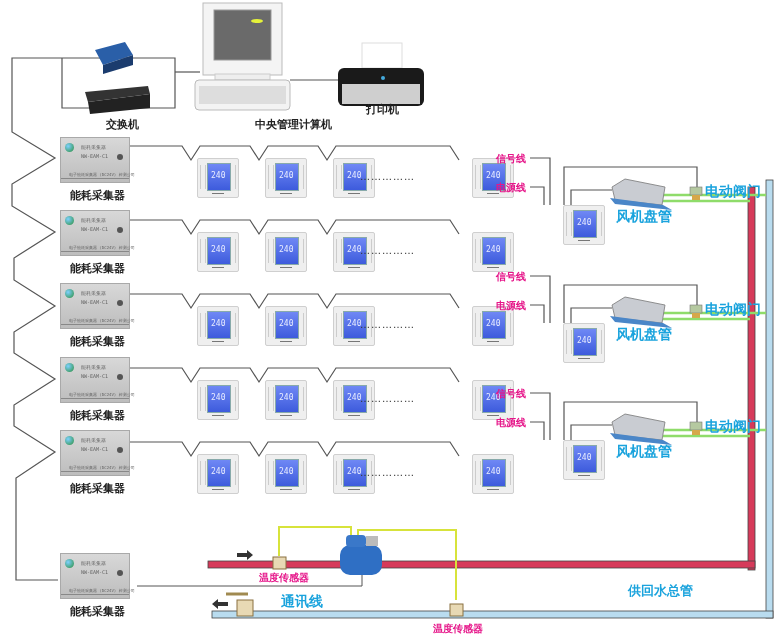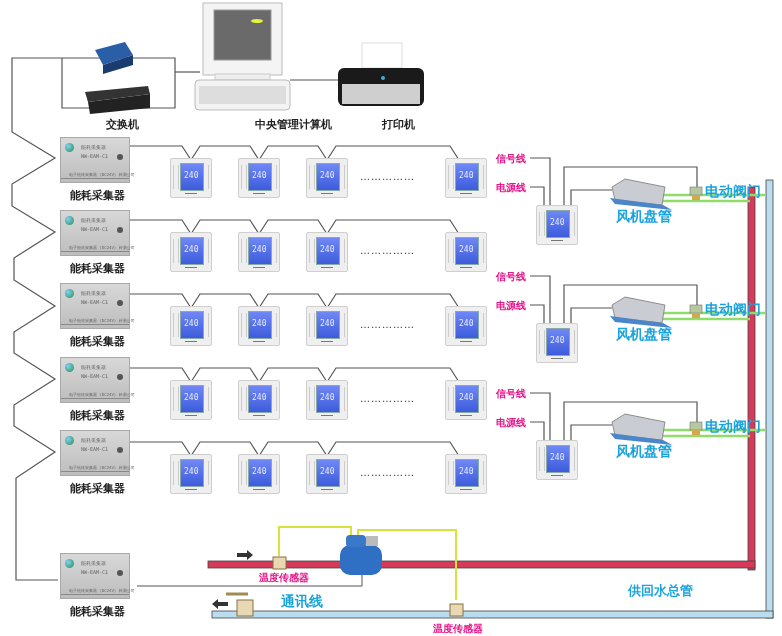--- a/index.html
+++ b/index.html
@@ -14,21 +14,21 @@
     background:linear-gradient(#d8d8d8,#bdbdbd); border:1px solid #a9a9a9; box-sizing:border-box; }
   .collector .logo { position:absolute; left:4px; top:5px; width:9px; height:9px; border-radius:50%;
     background:radial-gradient(circle at 35% 35%,#7fd0ff,#2a8f3a); }
   .collector .t1, .collector .t2, .collector .t3 { position:absolute; font-size:5px; color:#666; white-space:nowrap; font-family:"DejaVu Sans Mono", monospace; }
   .collector .t1 { left:20px; top:6px; }
   .collector .t2 { left:20px; top:15px; }
   .collector .t3 { left:8px; top:34px; font-size:4px; }
   .collector .knob { position:absolute; right:6px; top:16px; width:6px; height:6px; border-radius:50%; background:#555; }
   .collector .strip { position:absolute; left:0; right:0; bottom:3px; height:1px; background:#888; }
   .thermo { position:absolute; width:42px; height:40px; background:#efefef; border:1px solid #cfcfcf;
-    border-radius:2px; box-sizing:border-box; }
+    border-radius:2px; box-sizing:border-box;margin-left:27px; }
   .thermo .screen { position:absolute; left:9px; top:4px; width:22px; height:26px;
     background:linear-gradient(#6f88f5,#3d5bdc); border:1px solid #8aa; }
   .thermo .digits { position:absolute; left:3px; top:7px; font-size:8px; color:#e8ecff; font-family:"DejaVu Sans Mono", monospace; }
   .thermo .btnl, .thermo .btnr { position:absolute; top:6px; width:4px; height:24px;
     border-left:1px solid #ccc; border-right:1px solid #ccc; }
   .thermo .btnl { left:2px; } .thermo .btnr { right:2px; }
   .thermo .brand { position:absolute; left:14px; bottom:3px; width:12px; height:1px; background:#777; }
   .dots { position:absolute; font-size:10px; color:#333; letter-spacing:1px; }
 </style>
 </head>
@@ -144,21 +144,21 @@
         <polygon points="612,422 625,414 665,422 662,440 615,435" fill="#c9ccd2" stroke="#777" stroke-width="0.8"></polygon>
         <polygon points="610,433 663,440 672,445 615,439" fill="#4a86c8"></polygon>
         <rect x="690" y="422" width="12" height="8" fill="#b5c9a0" stroke="#777" stroke-width="0.6"></rect>
         <rect x="692" y="430" width="8" height="5" fill="#d6a84a"></rect>
       </g>
     </g>
 </svg>
 
 <div class="lbl" style="left:106px;top:117px;">交换机</div>
 <div class="lbl" style="left:207px;top:117px;margin-left:48px;">中央管理计算机</div>
-<div class="lbl" style="left:366px;top:117px;margin-left:16px;">打印机</div>
+<div class="lbl" style="left:366px;top:102px;">打印机</div>
 
 <div id="collectors">
     <div class="collector" style="left:60px;top:137px;">
       <div class="logo"></div>
       <div class="t1">能耗采集器</div>
       <div class="t2">NW-EAM-C1</div>
       <div class="t3">电子能耗采集器 (DC24V) 检测公司</div>
       <div class="knob"></div>
       <div class="strip"></div>
     </div>

